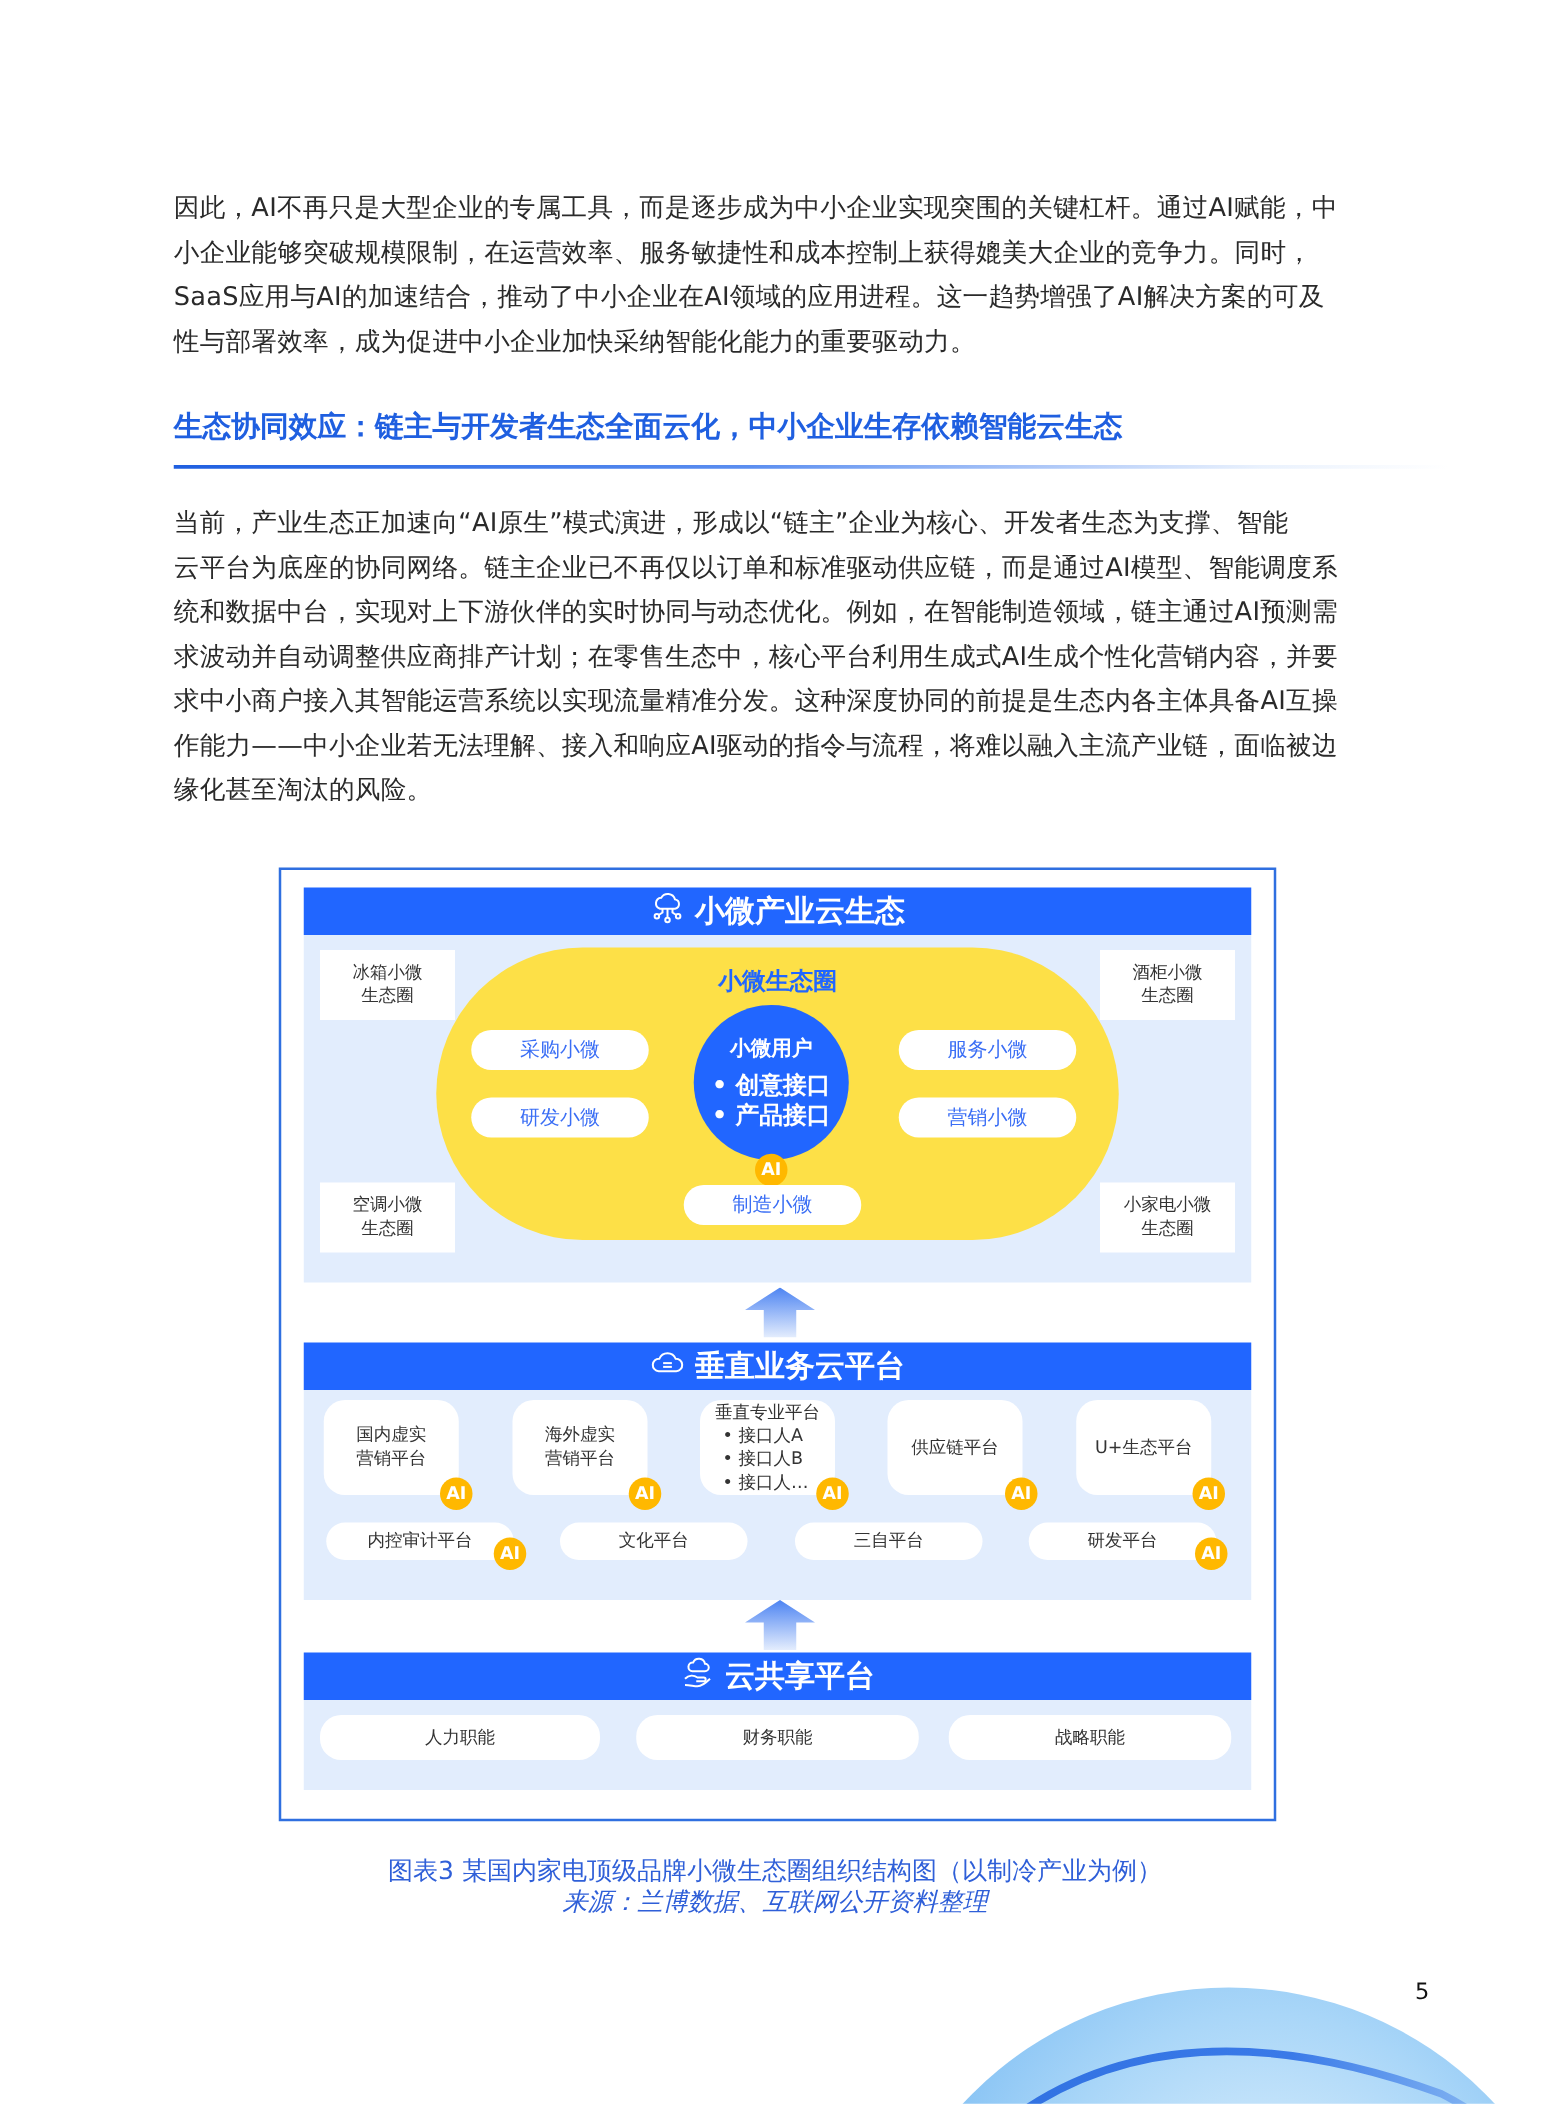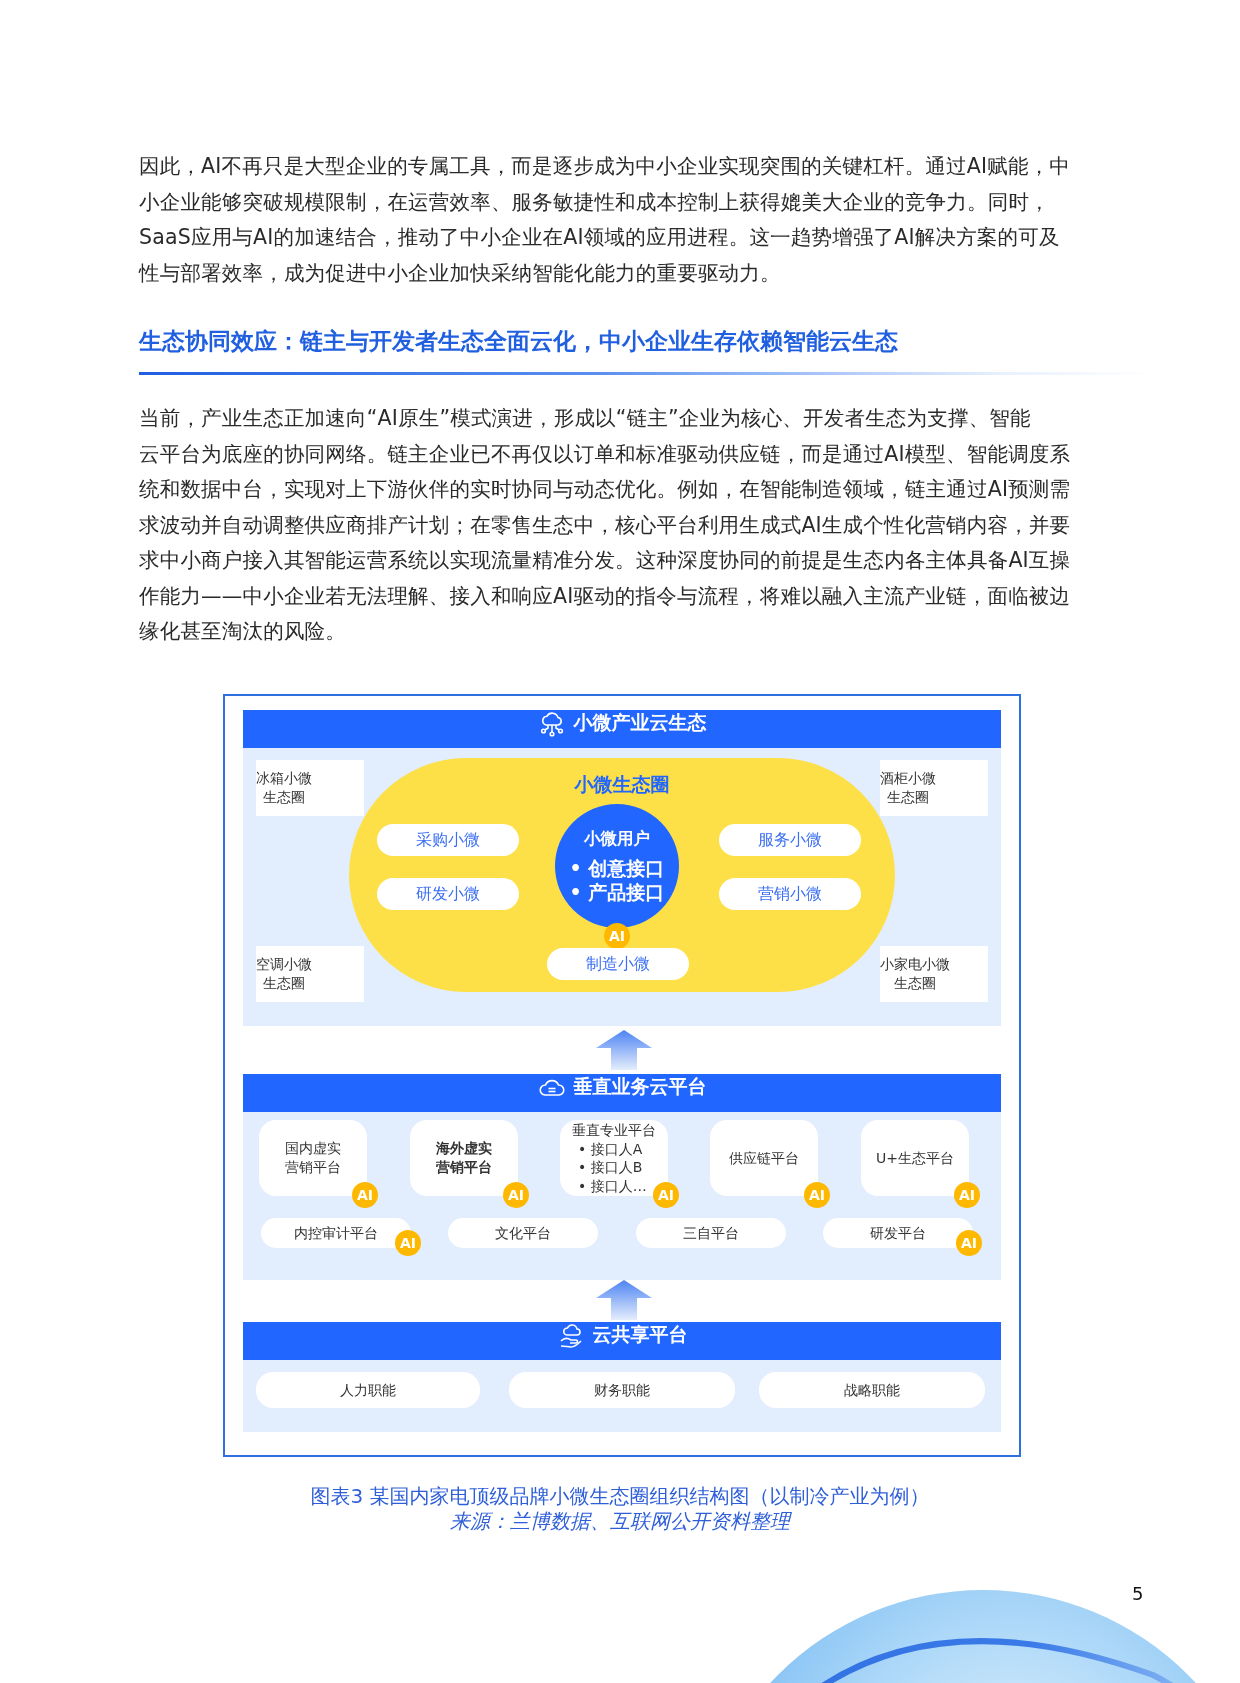--- a/index.html
+++ b/index.html
@@ -23,37 +23,37 @@
       background: linear-gradient(to right, #1f5fe0 0%, #5b8ef0 45%, rgba(200,220,250,0.4) 85%, rgba(255,255,255,0) 100%);
     }
 
     
     .figure {
       position: absolute; left: 223px; top: 694px; width: 798px; height: 763px;
       border: 2px solid #2f6fe0; background: #fff;
     }
     .band {
       position: absolute; left: 18px; width: 758px; height: 38px;
-      background: #2166ff; color: #fff; font-weight: bold; font-size: 19px;
-      display: flex; justify-content: center; gap: 8px;
+      background: #2166ff; color: #fff; font-weight: bold; font-size: 24px;
+      display: flex; align-items: center; justify-content: center; gap: 8px;
     }
     .band svg { width: 28px; height: 28px; }
     .panel { position: absolute; left: 18px; width: 758px; background: #e2edfd; }
 
     #band1 { top: 14px; }
     #panel1 { top: 52px; height: 278px; }
     #band2 { top: 378px; }
     #panel2 { top: 416px; height: 168px; }
     #band3 { top: 626px; }
     #panel3 { top: 664px; height: 72px; }
 
     .corner-box {
       position: absolute; width: 108px; height: 56px; background: #fff;
       font-size: 14px; color: #333; text-align: center; line-height: 19px;
-      display: flex; align-items: center; justify-content: flex-start;
+      display: flex; align-items: center; justify-content: center;
     }
     .oval {
       position: absolute; left: 106px; top: 10px; width: 546px; height: 234px;
       background: #fde047; border-radius: 117px;
     }
     .oval-title {
       position: absolute; left: 0; width: 100%; top: 14px; text-align: center;
       font-size: 19px; font-weight: bold; color: #2166ff;
     }
     .pill {
@@ -184,21 +184,21 @@
     <span>垂直业务云平台</span>
   </div>
 
   <div id="panel2" class="panel">
 
     <div class="plat" style="left:16px; top:8px; width:108px; height:76px;">
       <div><span>国内虚实</span><br><span>营销平台</span></div>
     </div>
     <div class="ai" style="left:109px; top:70px;">AI</div>
 
-    <div class="plat" style="left:167px; top:8px; width:108px; height:76px;font-weight:bold;">
+    <div class="plat" style="left:167px; top:8px; width:108px; height:76px;">
       <div><span>海外虚实</span><br><span>营销平台</span></div>
     </div>
     <div class="ai" style="left:260px; top:70px;">AI</div>
 
     <div class="plat" style="left:317px; top:8px; width:108px; height:76px;">
       <div class="plat-list">
         <div>垂直专业平台</div>
         <div style="padding-left:6px;">• 接口人A</div>
         <div style="padding-left:6px;">• 接口人B</div>
         <div style="padding-left:6px;">• 接口人…</div>

